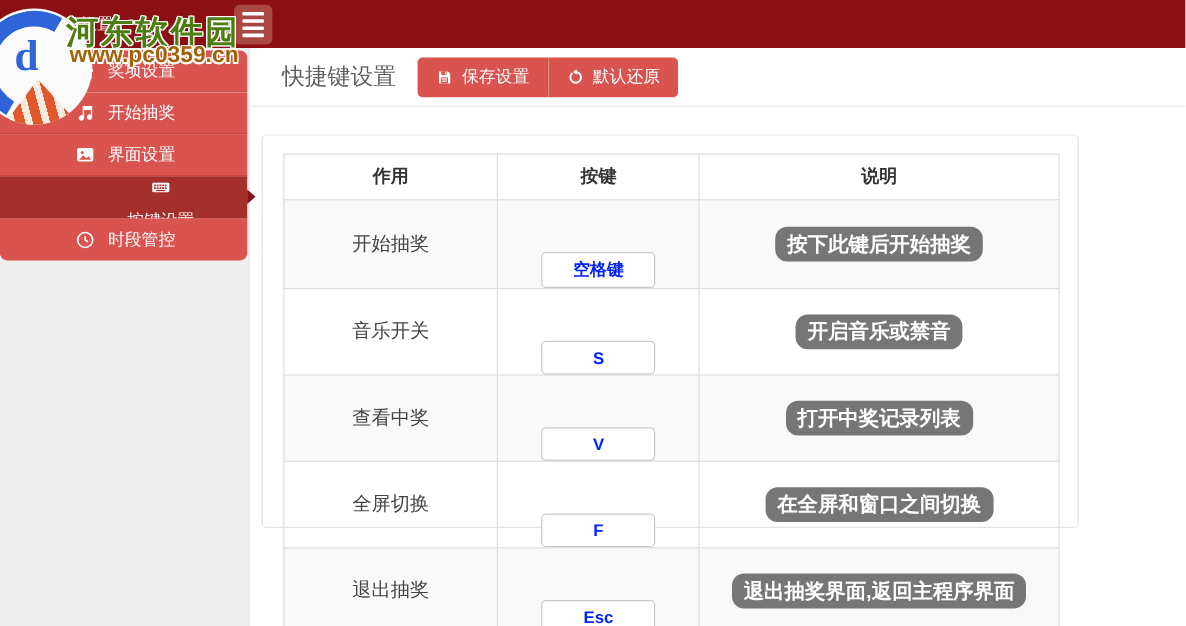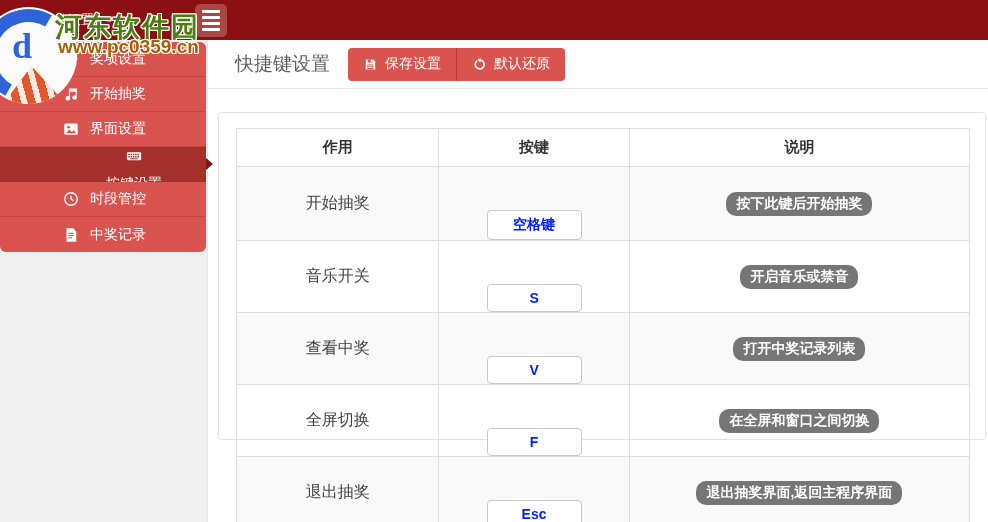--- a/index.html
+++ b/index.html
@@ -56,39 +56,39 @@
   .btn {
     height:33px; background:#d9534f; color:#fff; font-size:14px; border:none;
     display:flex; align-items:center; gap:7px; padding:0 15px; cursor:pointer;
     font-family:inherit;
   }
   .btn svg { width:15px; height:15px; }
   .btn-save { border-radius:4px 0 0 4px; border-right:1px solid #c23934; }
   .btn-reset { border-radius:0 4px 4px 0; }
 
   .card {
-    margin:23px 0 0 10px; width:768px; height:328px; background:#fff;
+    margin:23px 0 0 10px; width:681px; height:328px; background:#fff;
     border:1px solid #e3e3e3; border-radius:4px; padding:15px 15px 0 17px;
   }
   table { width:100%; border-collapse:collapse; table-layout:fixed; }
   th {
     height:38px; border:1px solid #ddd; font-size:15px; color:#333;
     font-weight:bold; text-align:center; background:#fff;
   }
   td { height:46px; border:1px solid #ddd; text-align:center; font-size:16px; color:#444; }
   tbody tr:nth-child(odd) td { background:#f9f9f9; }
   .col-action { width:27.6%; } .col-key { width:26%; } .col-desc { width:46.4%; }
 
   .key-btn {
     display:inline-block; min-width:95px; padding:5px 10px; background:#fff;
     border:1px solid #c9c9c9; border-radius:4px; color:#0022ff;
     font-weight:bold; font-size:14px; cursor:pointer; font-family:inherit;margin-top:43px;
   }
   .badge {
-    display:inline-block; background:#767676; color:#fff; font-size:14px;
+    display:inline-block; background:#767676; color:#fff; font-size:17px;
     font-weight:bold; padding:3px 10px; border-radius:10px; white-space:nowrap;
   }
 
   
   .watermark { position:absolute; left:0; top:0; z-index:10; pointer-events:none; }
   .wm-ball {
     position:absolute; left:-20px; top:7px; width:97px; height:97px;
     border-radius:50%; background:#fbfbfb; overflow:hidden;
   }
   .wm-ball .arc {
@@ -185,31 +185,20 @@
     </div>
 
     <div class="menu-item">
       <svg viewBox="0 0 24 24">
         <circle cx="12" cy="12" r="8.3" fill="none" stroke="#fff" stroke-width="1.8"></circle>
         <path d="M12 7.5V12l3.2 2.1" fill="none" stroke="#fff" stroke-width="1.8"></path>
       </svg>
       <span>时段管控</span>
     </div>
 
-    <div class="menu-item">
-      <svg viewBox="0 0 24 24">
-        <path d="M6 3h9l4 4.5V21H6z" fill="#fff"></path>
-        <g fill="#d9534f">
-          <rect x="8.5" y="9" width="7" height="1.5"></rect>
-          <rect x="8.5" y="12" width="7" height="1.5"></rect>
-          <rect x="8.5" y="15" width="5" height="1.5"></rect>
-        </g>
-      </svg>
-      <span>中奖记录</span>
-    </div>
 
   </div>
 </div>
 
 <div class="main">
 
   <div class="main-header">
     <span class="page-title">快捷键设置</span>
     <div class="btn-group">
       <button class="btn btn-save">

